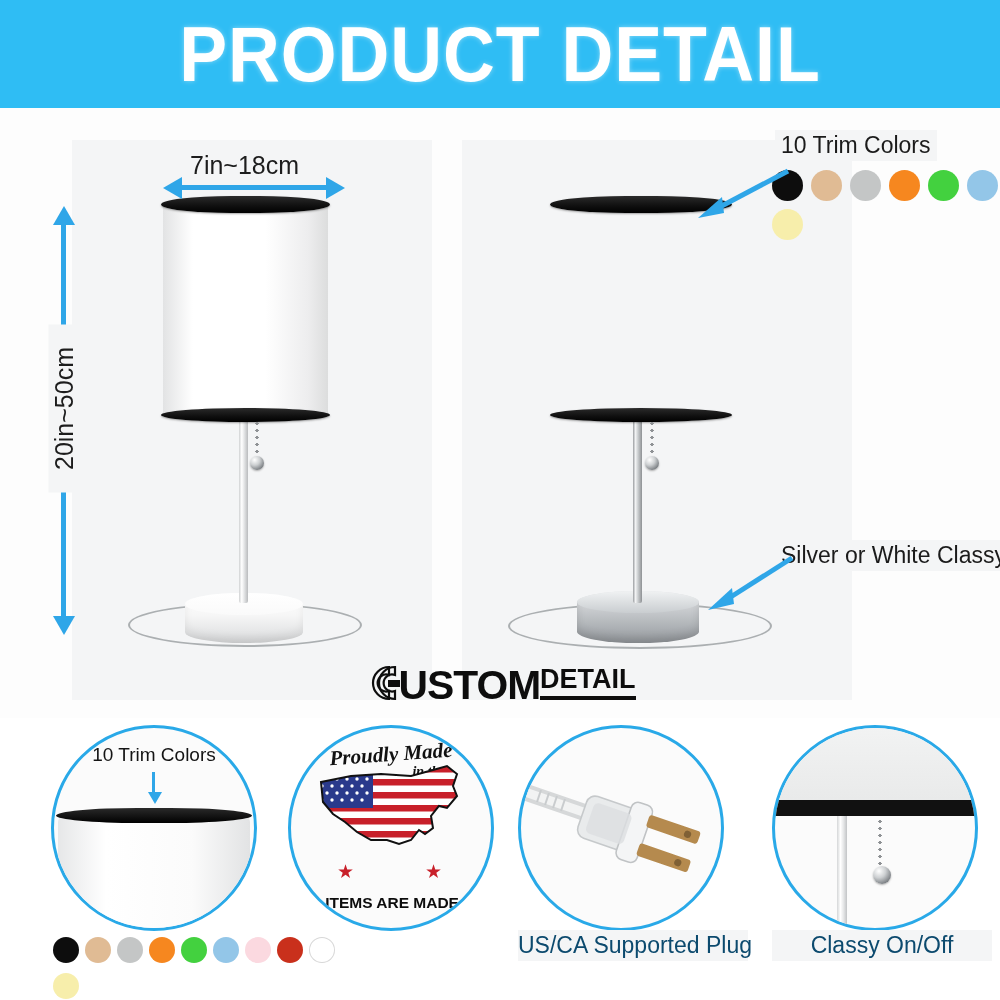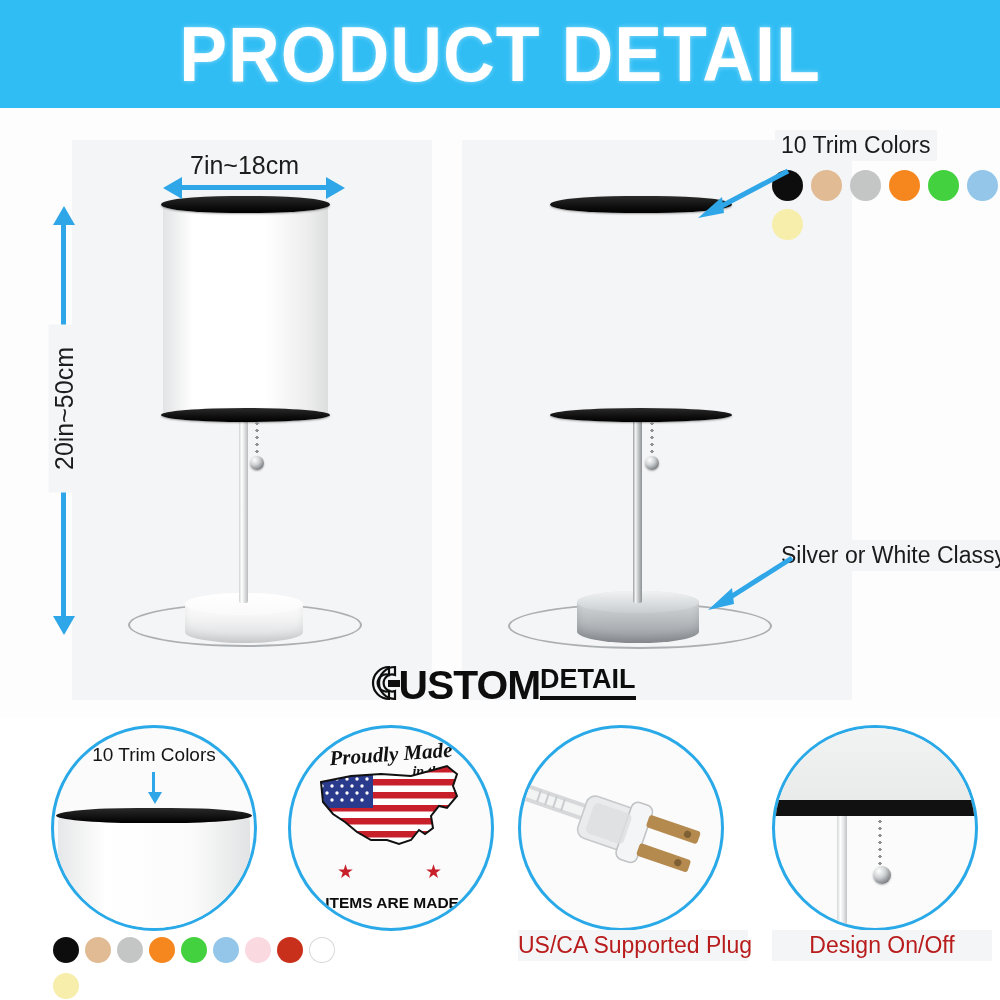--- a/index.html
+++ b/index.html
@@ -145,21 +145,21 @@
   }
 
   
   .feature{position:absolute;}
   .circle{
     position:absolute;border-radius:50%;
     border:3px solid #29a9e8;background:#fbfbfb;overflow:hidden;
   }
   .feature-caption{
     position:absolute;text-align:center;width:100%;
-    font-size:23px;color:#b91c1c;font-family:"Liberation Sans",sans-serif;
+    font-size:23px;color:#0c4a6e;font-family:"Liberation Sans",sans-serif;
     white-space:nowrap;background:#f4f5f6;padding:2px 0;
   }
 
   
   .usa-top{
     position:absolute;width:100%;text-align:center;
     font-family:"Liberation Serif",serif;font-style:italic;font-weight:bold;
     color:#111;white-space:nowrap;
   }
   .usa-word{
@@ -398,16 +398,16 @@
   <div class="feature" style="left:772px;top:725px;width:220px;height:250px;">
     <div class="circle" style="left:0;top:0;width:200px;height:200px;">
       <div style="position:absolute;left:-10px;top:-20px;width:220px;height:92px;
                   background:linear-gradient(180deg,#f4f5f5,#e9eaea);"></div>
       <div style="position:absolute;left:-10px;top:72px;width:220px;height:16px;background:#111;"></div>
       <div style="position:absolute;left:62px;top:88px;width:10px;height:115px;
                   background:linear-gradient(90deg,#d4d6d7,#ffffff 35%,#e6e7e8 65%,#c2c4c6);"></div>
       <div class="chain" style="left:103px;top:90px;height:52px;"></div>
       <div class="chain-ball" style="left:98px;top:138px;width:18px;height:18px;"></div>
     </div>
-    <div class="feature-caption" style="top:205px;">Design On/Off</div>
+    <div class="feature-caption" style="top:205px;">Classy On/Off</div>
   </div>
 
 </div>
 
 </body></html>

